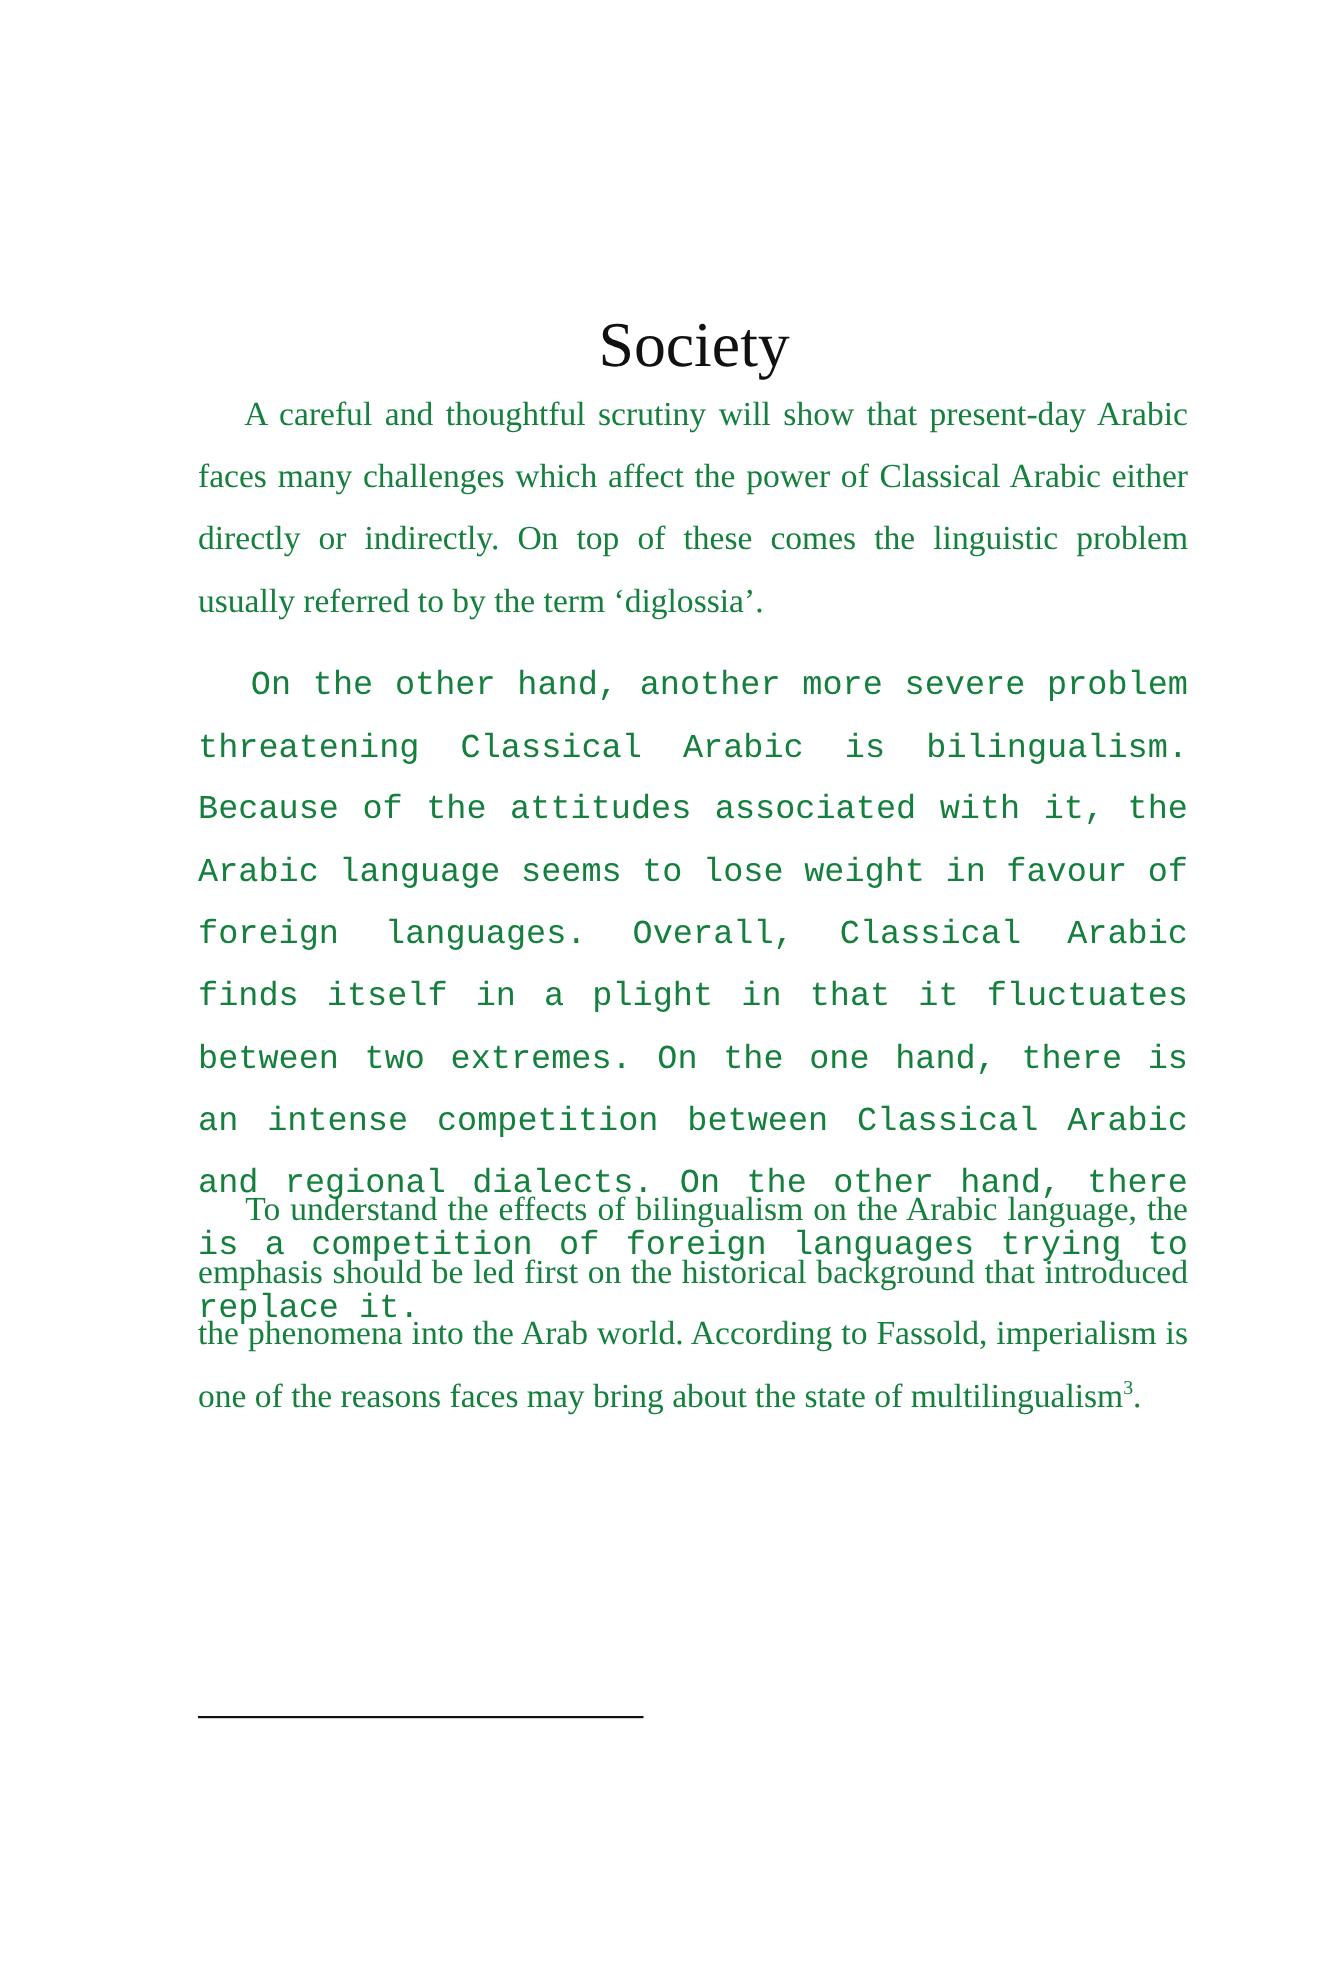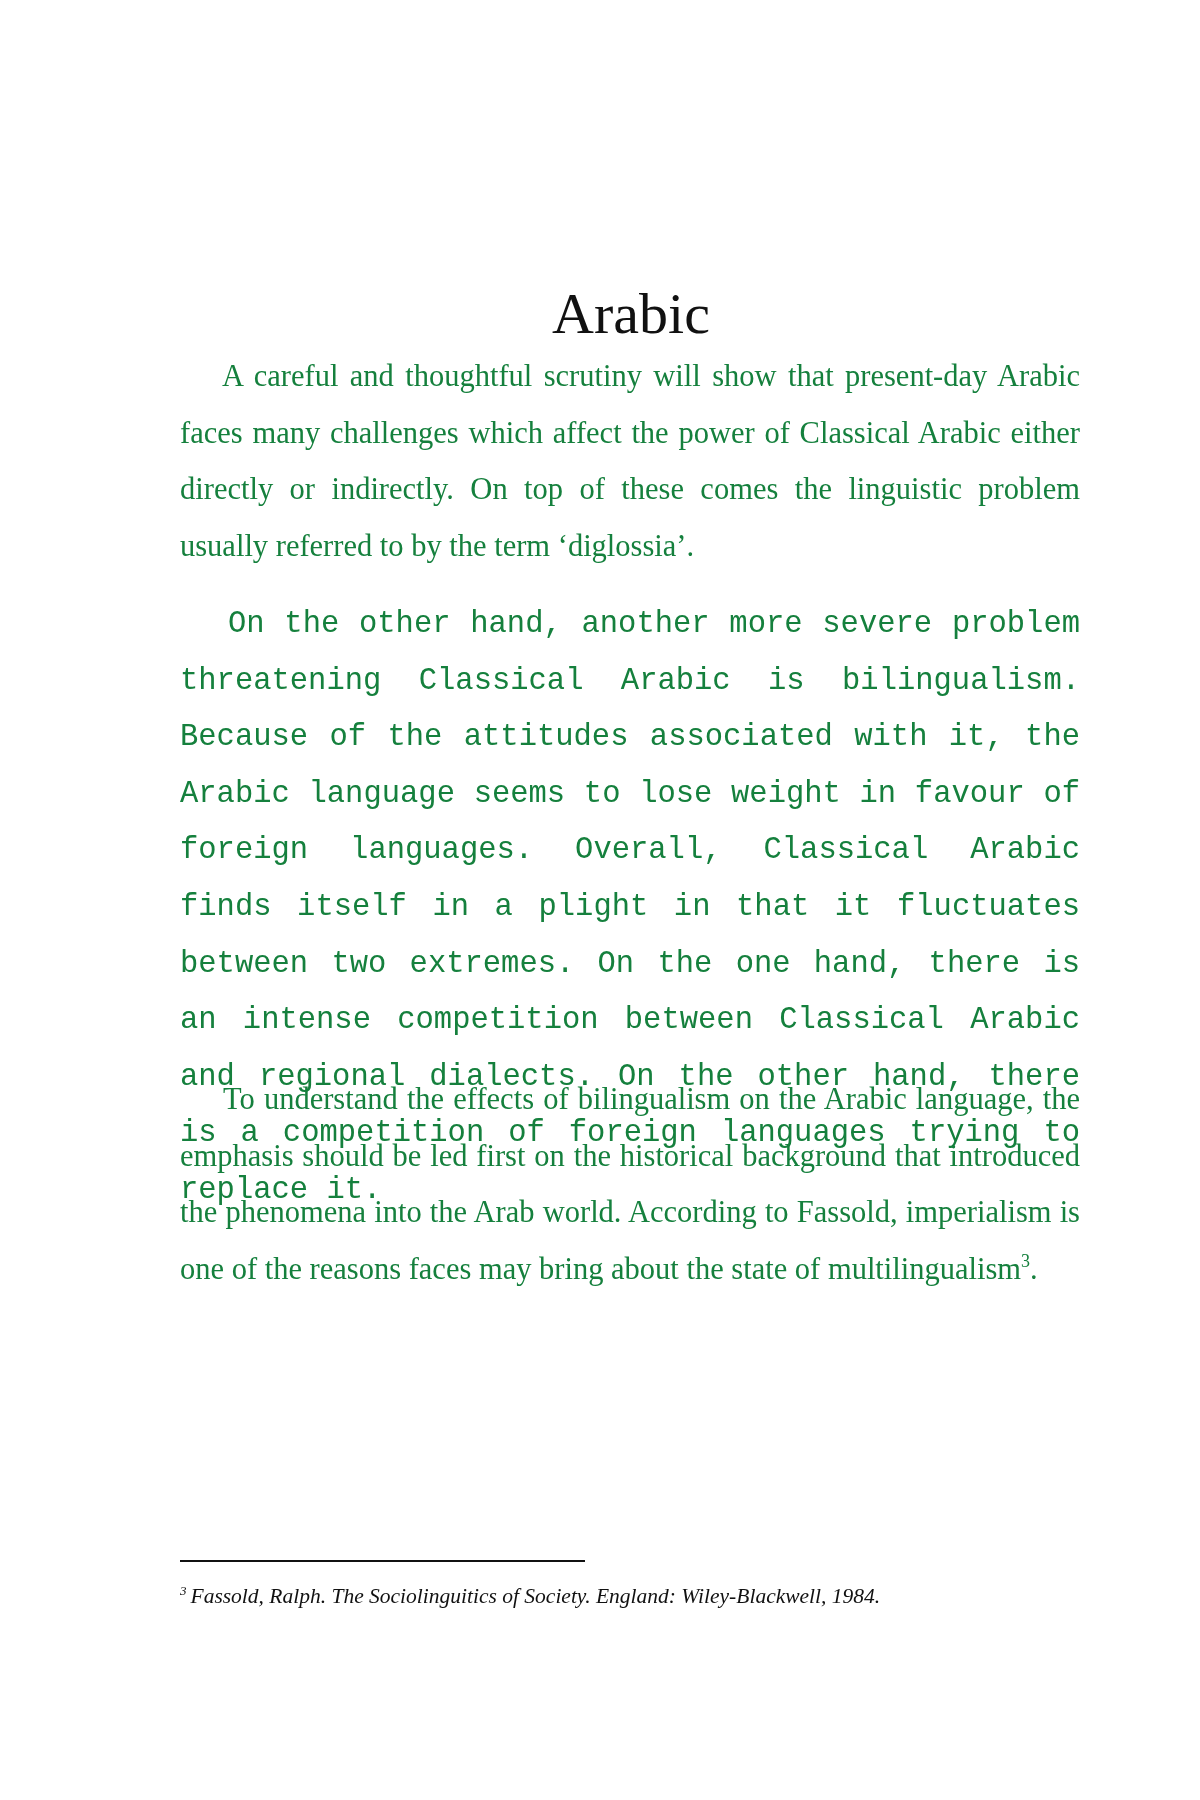--- a/index.html
+++ b/index.html
@@ -29,32 +29,29 @@
     .footnote {
       position: absolute; left: 180px; top: 1583px; width: 900px;
       font-family: "Liberation Serif", serif; font-style: italic; font-size: 21.5px; line-height: 26px; color: #111;
     }
     .footnote sup { font-size: 13px; vertical-align: 8px; line-height: 0; margin-right: 4px; }
   </style>
 </head>
 <body>
 
 <div class="page">
-  <h1 class="title">Arabic</h1>
+  <h1 class="title">Society</h1>
 
   <div class="body-text p1">
     <p class="para">A careful and thoughtful scrutiny will show that present-day Arabic faces many challenges which affect the power of Classical Arabic either directly or indirectly. On top of these comes the linguistic problem usually referred to by the term ‘diglossia’.</p>
   </div>
 
   <div class="body-text p2">
     <p class="para">On the other hand, another more severe problem threatening Classical Arabic is bilingualism. Because of the attitudes associated with it, the Arabic language seems to lose weight in favour of foreign languages. Overall, Classical Arabic finds itself in a plight in that it fluctuates between two extremes. On the one hand, there is an intense competition between Classical Arabic and regional dialects. On the other hand, there is a competition of foreign languages trying to replace it.</p>
   </div>
 
   <div class="body-text p3">
     <p class="para"><span>To understand the effects of bilingualism on the Arabic language, the emphasis should be led first on the historical background that introduced the phenomena into the Arab world. According to Fassold, imperialism is one of the reasons faces may bring about the state of multilingualism</span><sup class="fnref">3</sup><span>.</span></p>
   </div>
 
 
   <div class="footnote-rule"></div>
-  <div class="footnote">
-    <sup>3</sup><span>Fassold, Ralph. The Sociolinguitics of Society. England: Wiley-Blackwell, 1984.</span>
-  </div>
 </div>
 
 </body></html>

